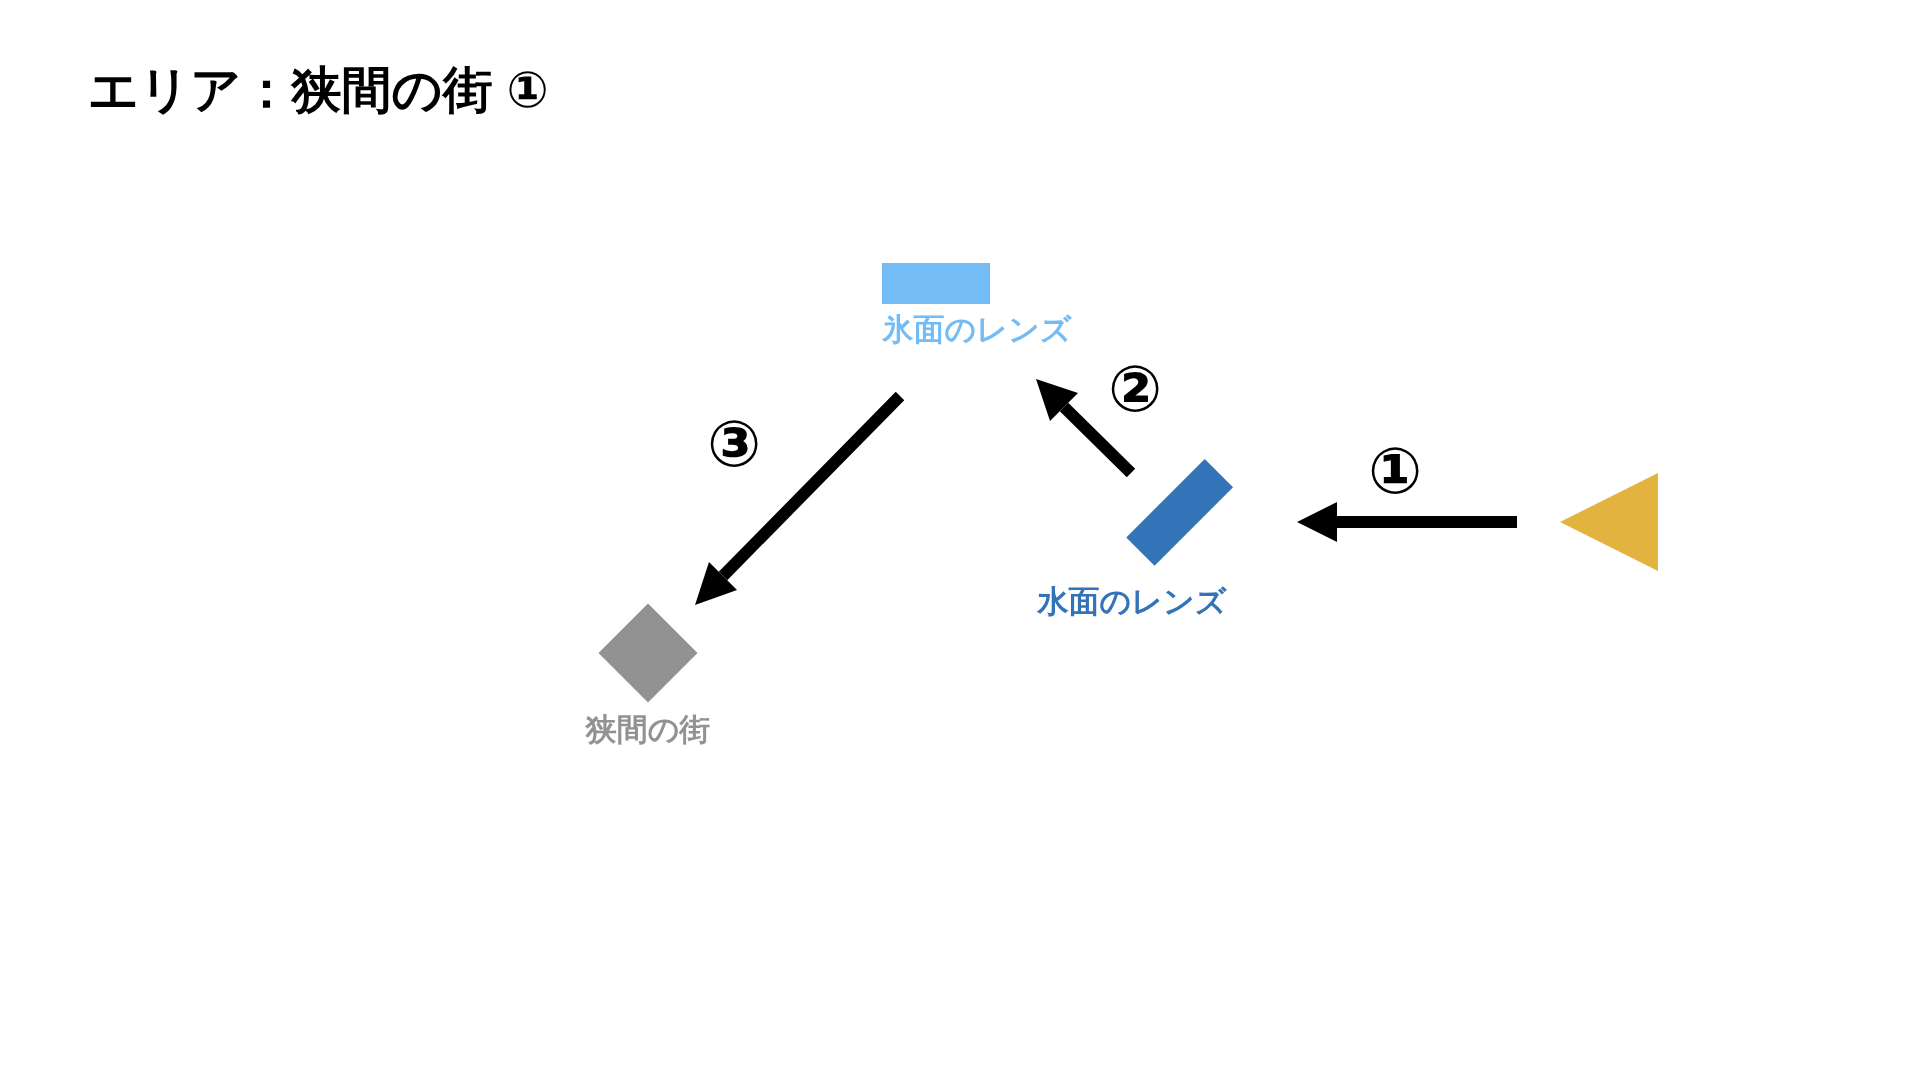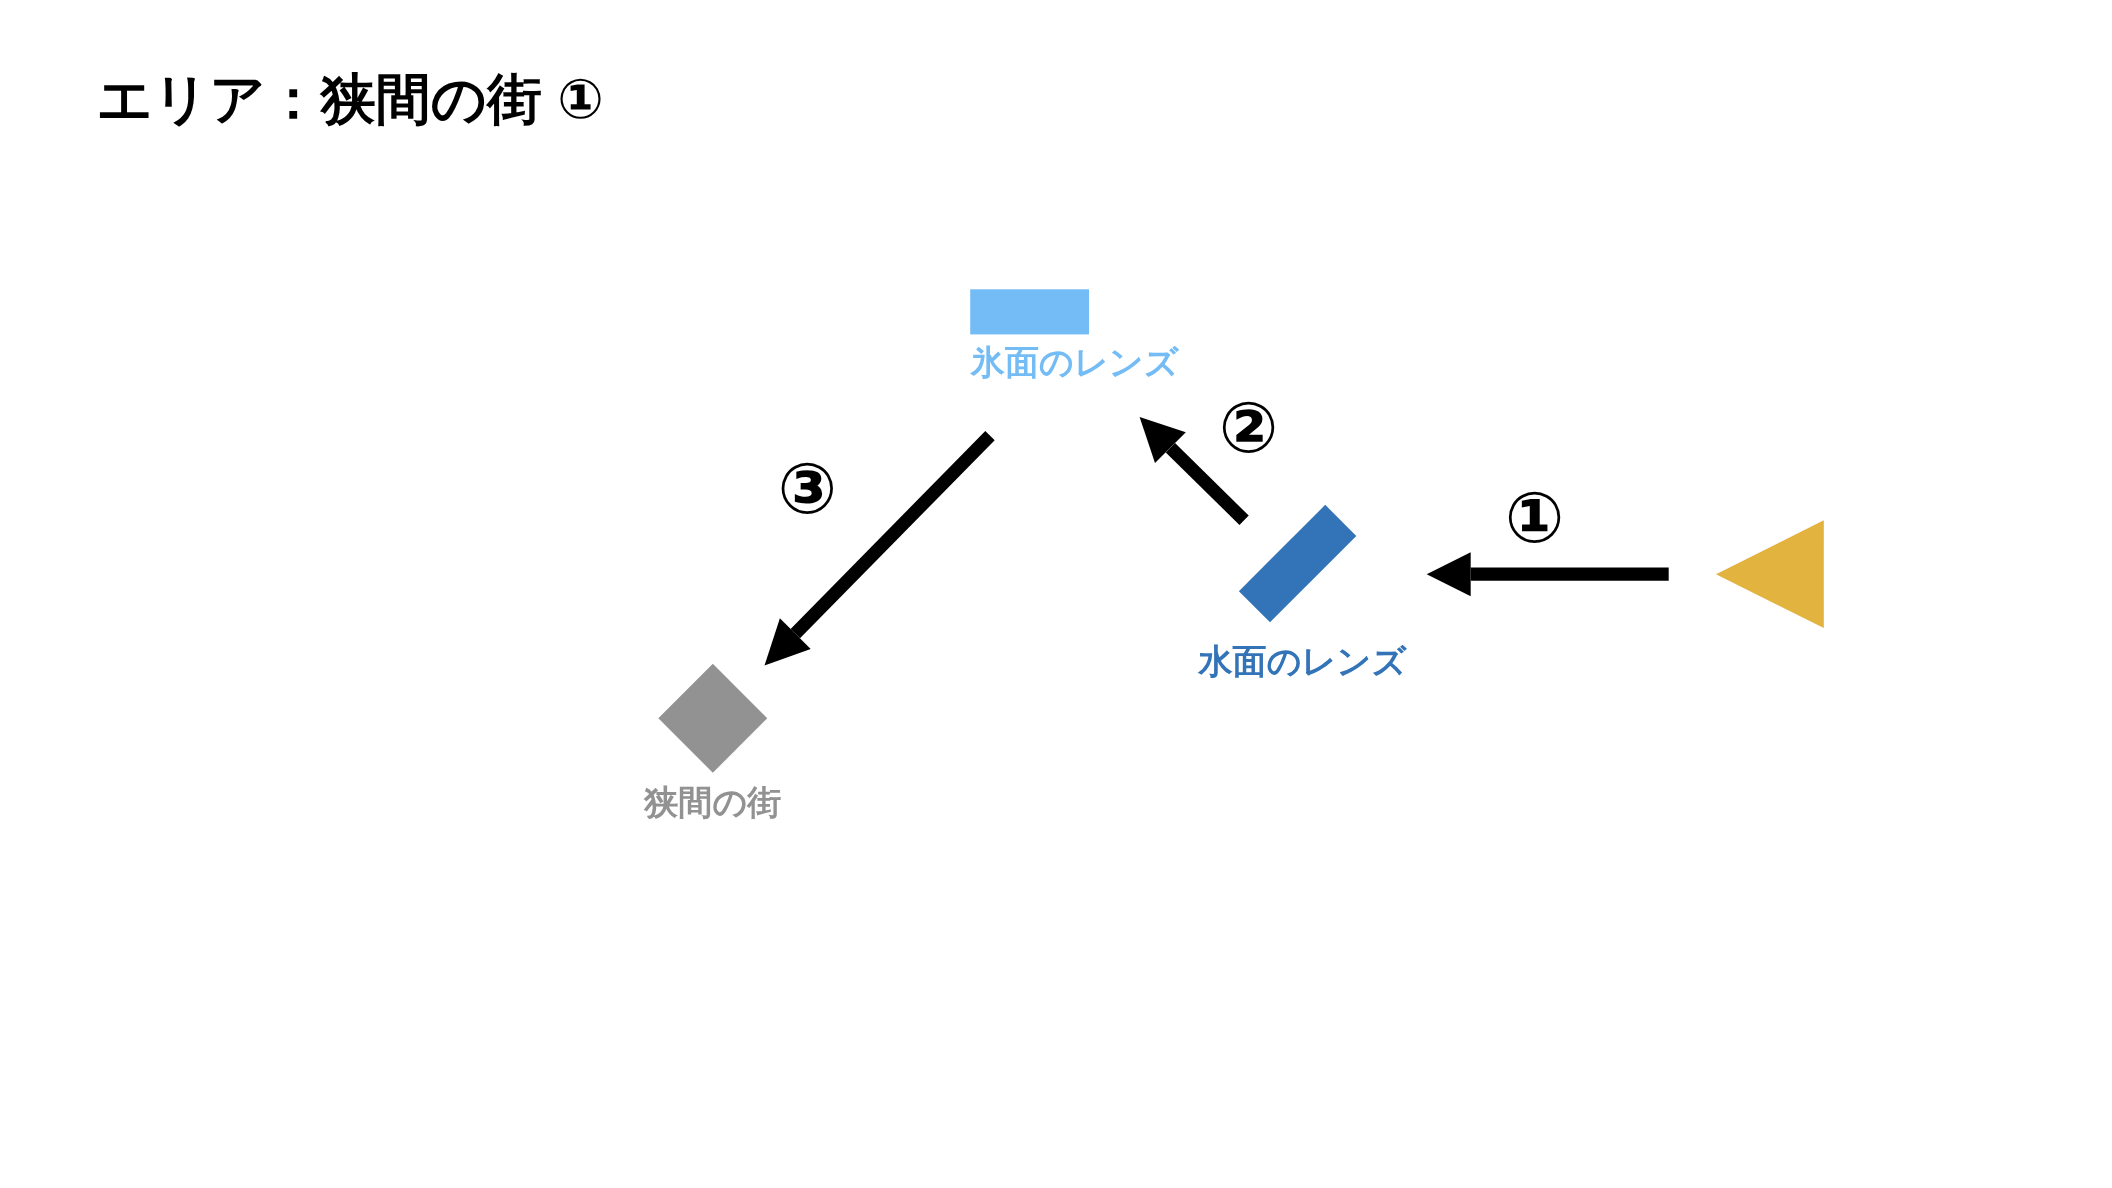--- a/index.html
+++ b/index.html
@@ -76,21 +76,21 @@
     </g>
 
     <g>
       <line x1="900" y1="396" x2="723" y2="576" stroke-width="12" stroke="#000000"></line>
       <polygon points="695,605 709,562 737,590" fill="#000000"></polygon>
     </g>
   </svg>
 
   <div class="label" style="left: 941px; top: 314px; color: rgb(116, 188, 245); margin-left: 36px;">氷面のレンズ</div>
 
-  <div class="label" style="left: 1184px; top: 586px; color: rgb(51, 116, 184);">水面のレンズ</div>
+  <div class="label" style="left: 1132px; top: 586px; color: rgb(51, 116, 184);">水面のレンズ</div>
 
   <div class="label" style="left: 648px; top: 714px; color: rgb(146, 146, 146);">狭間の街</div>
 
   <div class="num" style="left: 1395px; top: 471px; color: rgb(0, 0, 0);">①</div>
 
   <div class="num" style="left: 1135px; top: 389px; color: rgb(0, 0, 0);">②</div>
 
   <div class="num" style="left: 734px; top: 444px; color: rgb(0, 0, 0);">③</div>
 
 </div>

